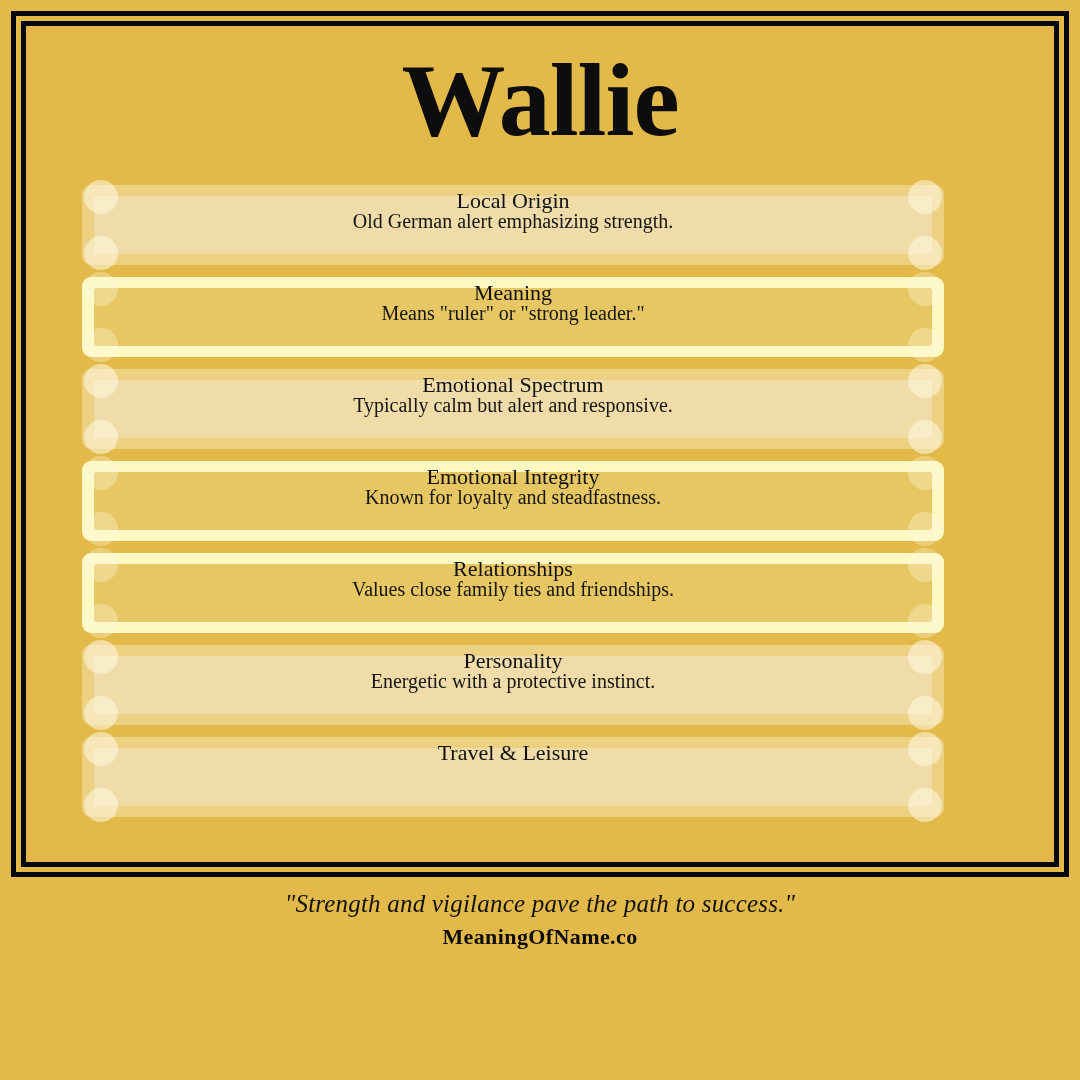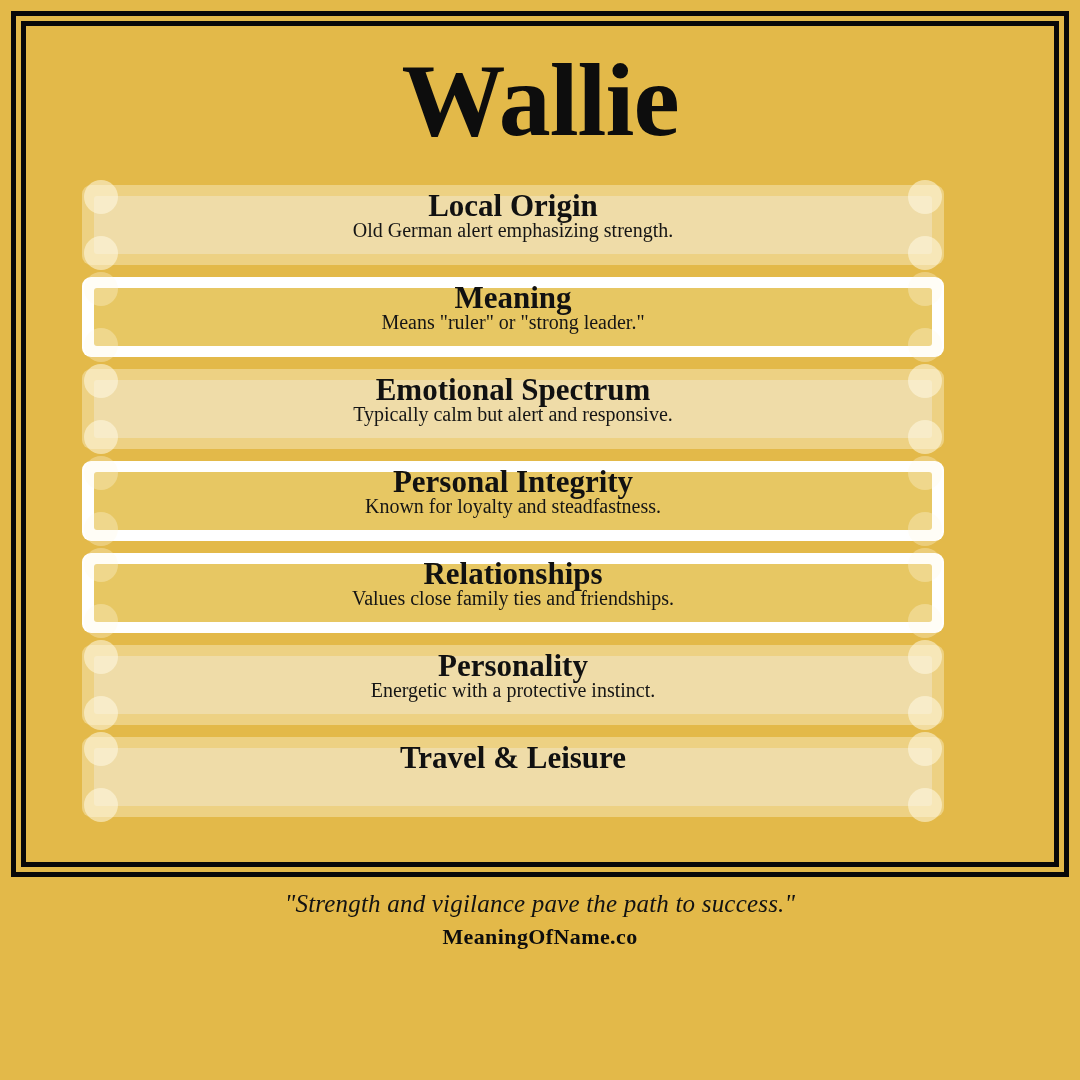--- a/index.html
+++ b/index.html
@@ -77,21 +77,21 @@
 
   .card {
     position: relative;
     height: 80px;
     margin-bottom: 12px;
     border-radius: 9px;
     box-sizing: border-box;
   }
   
   .card.light  { background: #edd183; }
-  .card.dark   { background: #ffffff; }
+  .card.dark   { background: #fef9c3; }
 
   
   .card .panel {
     position: absolute;
     left: 12px;
     right: 12px;
     top: 11px;
     bottom: 11px;
     border-radius: 3px;
   }
@@ -120,22 +120,22 @@
     top: 0;
     bottom: 0;
     display: flex;
     flex-direction: column;
     align-items: center;
     justify-content: flex-start;
     padding-top: 4px;
     box-sizing: border-box;
   }
   .card-heading {
-    font-size: 31px;
-    font-weight: bold;
+    font-size: 22px;
+    font-weight: normal;
     color: #111111;
     line-height: 1.08;
     text-align: center;
     font-family: "Liberation Serif", "DejaVu Serif", serif;
   }
   .card-desc {
     font-size: 20px;
     color: #151515;
     line-height: 1.05;
     margin-top: -2px;
@@ -215,21 +215,21 @@
       </div>
     </div>
 
     <div class="card dark">
       <div class="panel"></div>
       <div class="rivet tl"></div>
       <div class="rivet tr"></div>
       <div class="rivet bl"></div>
       <div class="rivet br"></div>
       <div class="card-text">
-        <div class="card-heading">Personal Integrity</div>
+        <div class="card-heading">Emotional Integrity</div>
         <div class="card-desc">Known for loyalty and steadfastness.</div>
       </div>
     </div>
 
     <div class="card dark">
       <div class="panel"></div>
       <div class="rivet tl"></div>
       <div class="rivet tr"></div>
       <div class="rivet bl"></div>
       <div class="rivet br"></div>

